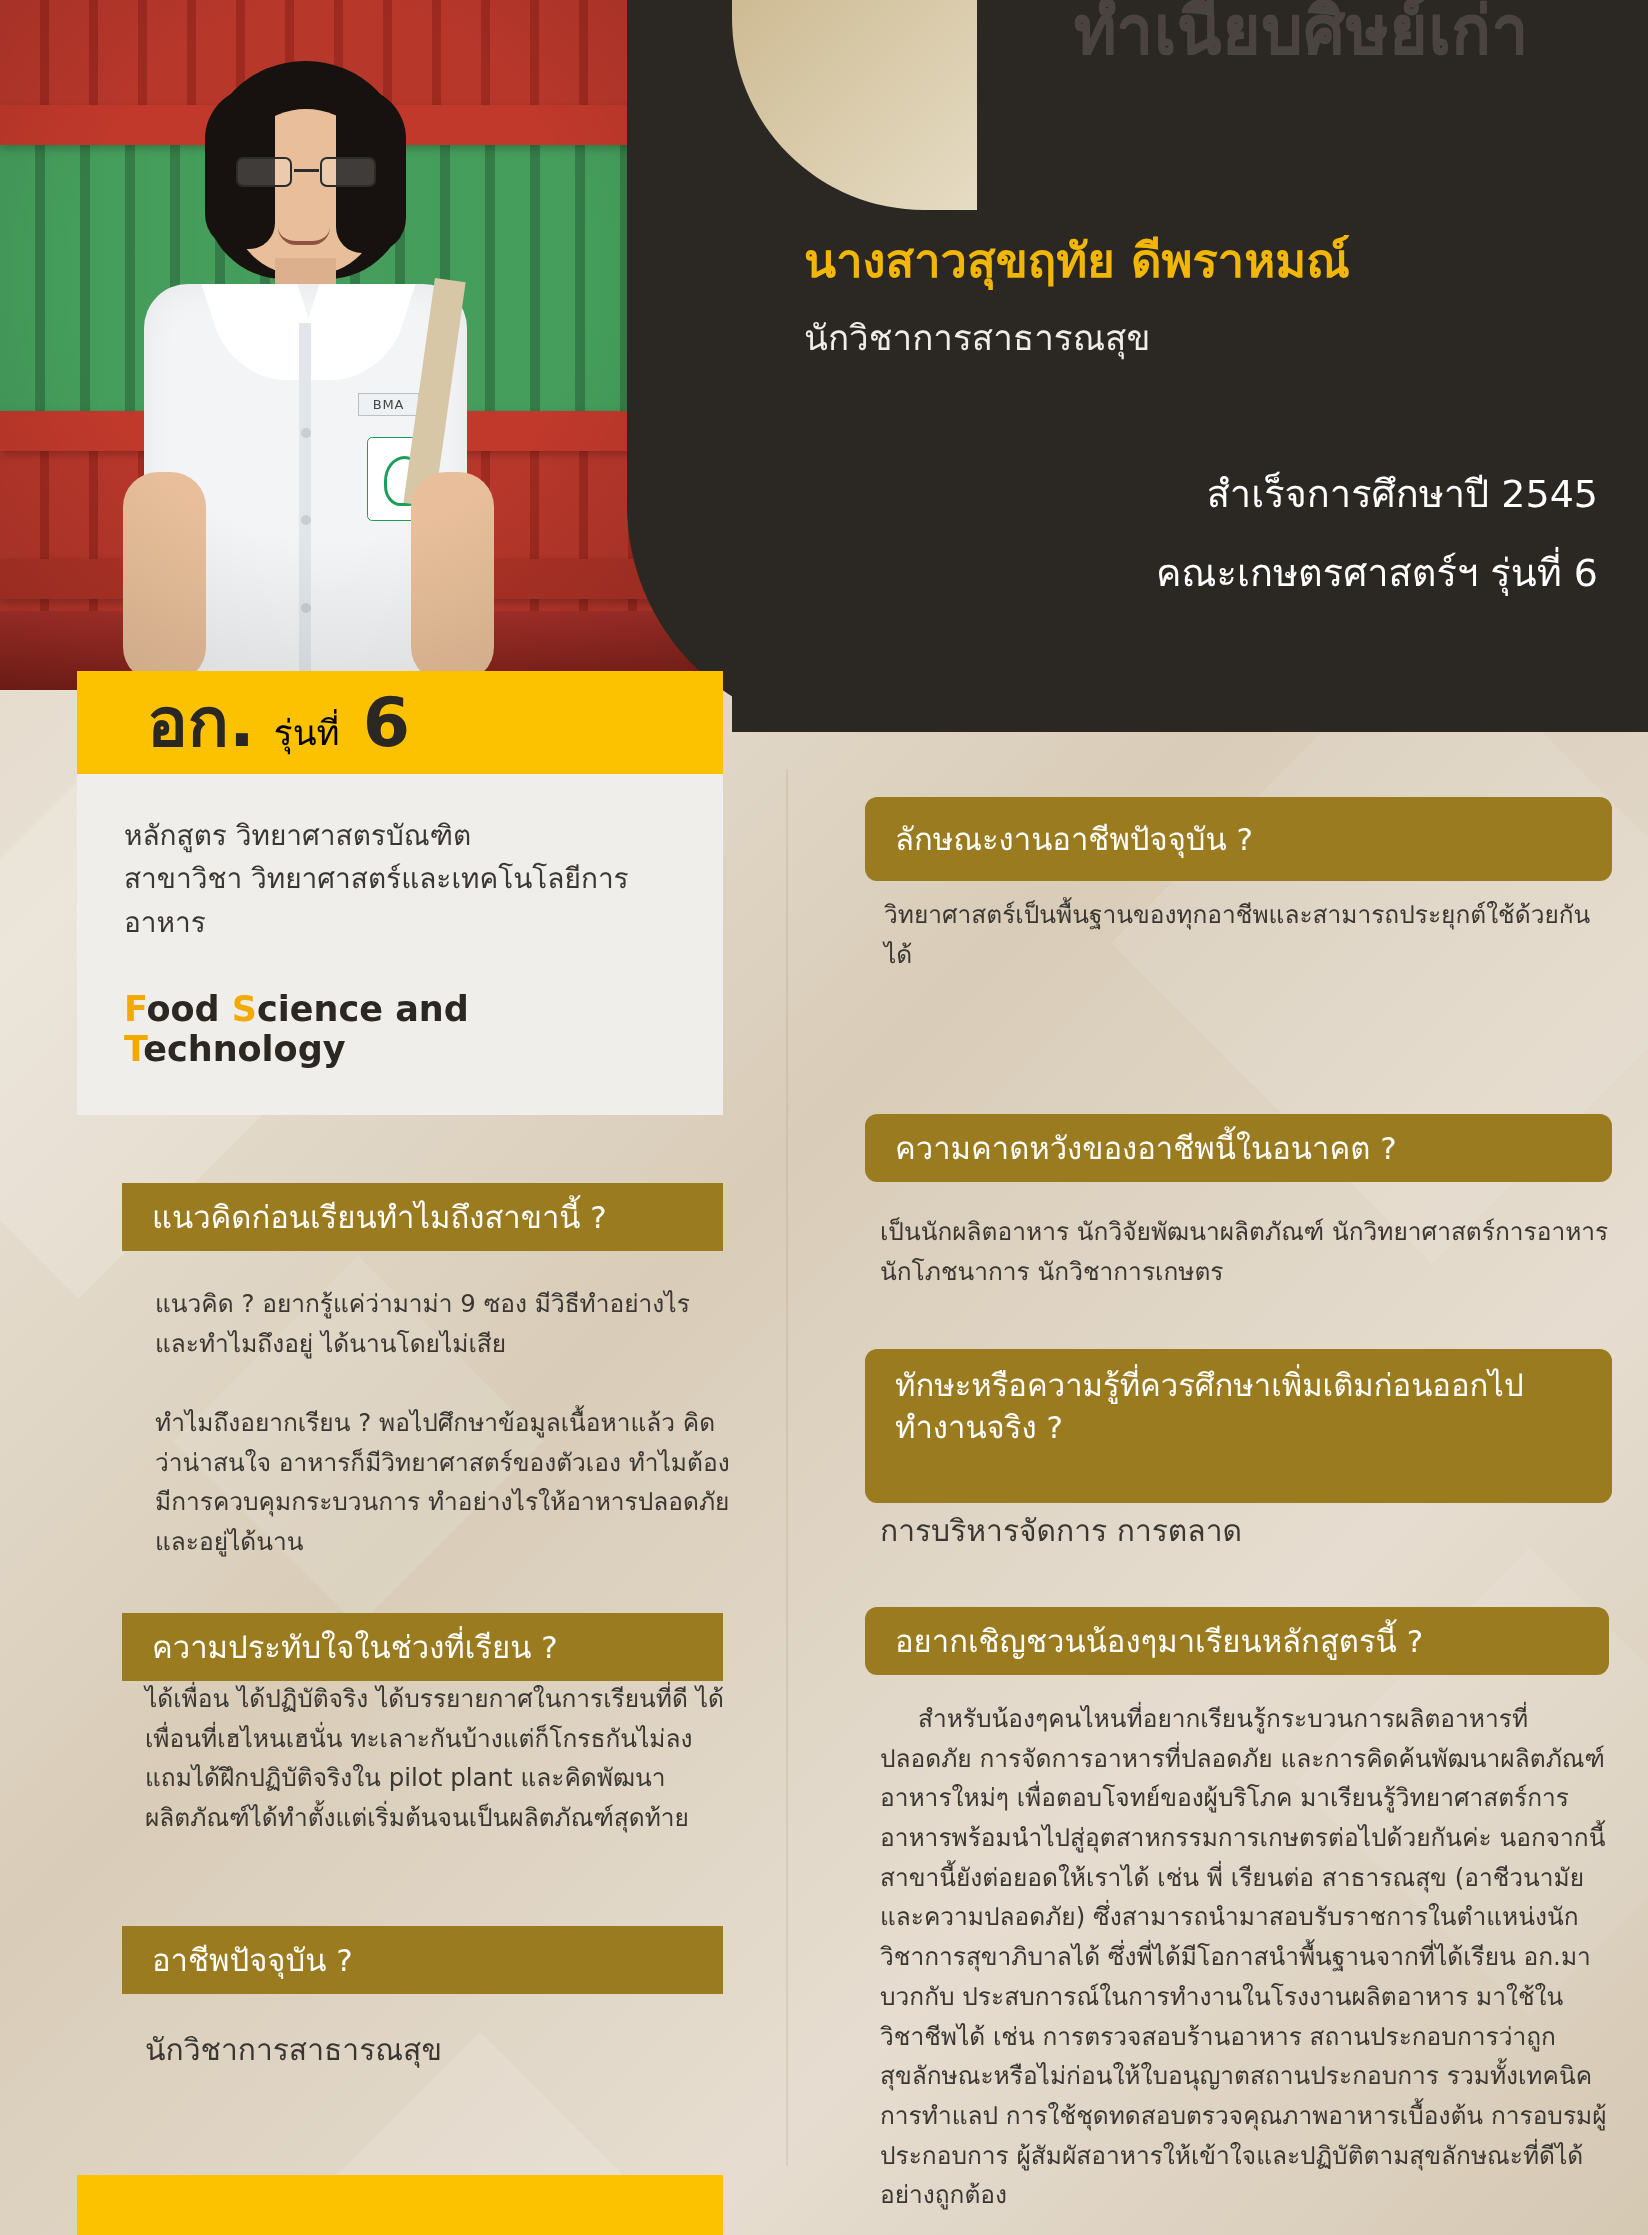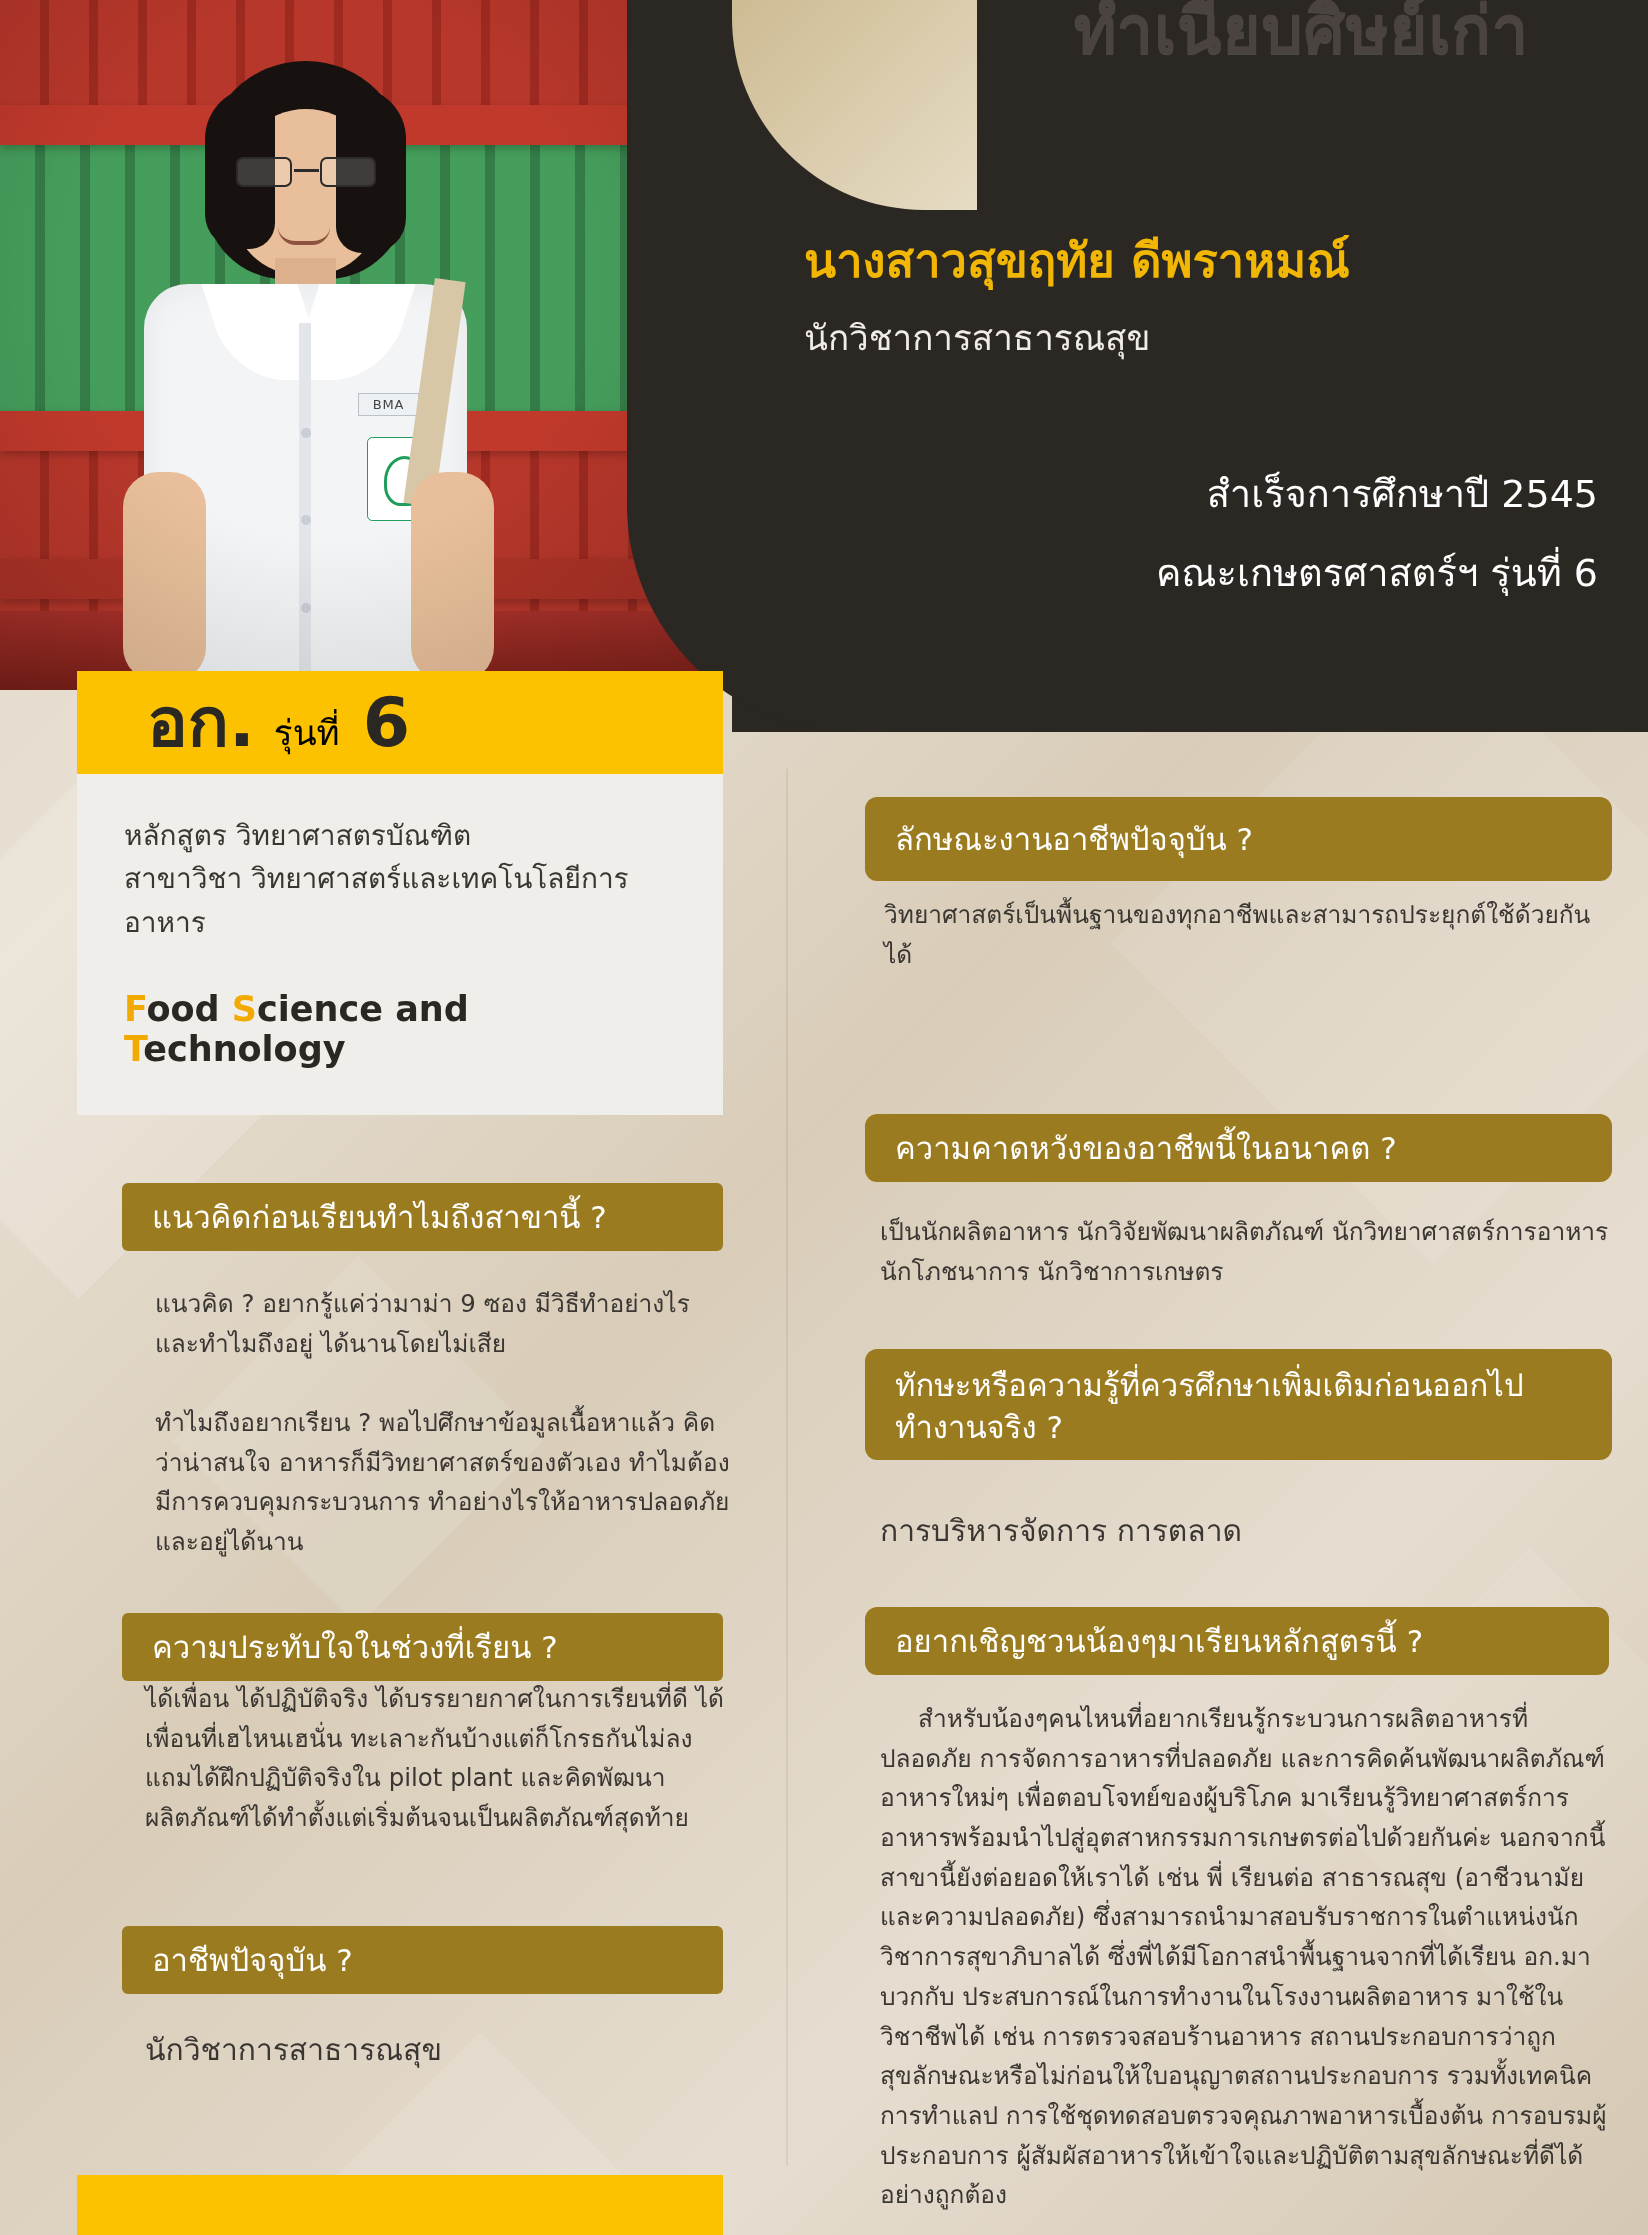--- a/index.html
+++ b/index.html
@@ -253,21 +253,21 @@
   .prog-card .eng .cap { color: #f2a900; }
 
   .q-head {
     position: absolute;
     background: #9a7b1f;
     color: #ffffff;
     font-size: 31px;
     display: flex;
     align-items: center;
     padding: 0 30px;
-    border-radius: 6px;
+    border-radius: 0;
   }
   .q-head.round { border-radius: 12.2px; }
   .answer {
     position: absolute;
     font-size: 24.5px;
     color: #3a3632;
     line-height: 1.62;
   }
   .answer.big { font-size: 30px; }
 
@@ -283,21 +283,21 @@
     left: 77px; top: 2175px; width: 646px; height: 61px;
     background: #fcc200;
   }
 
   
   #q-right-1 { left: 865px; top: 797px; width: 747px; height: 84px; }
   #a-right-1 { left: 884px; top: 895px; width: 725px; }
   #q-right-2 { left: 865px; top: 1114px; width: 747px; height: 68px; }
   #a-right-2 { left: 880px; top: 1212px; width: 742px; }
   #q-right-3 {
-    left: 865px; top: 1349px; width: 747px; height: 111px;
+    left: 865px; top: 1349px; width: 747px; height: 154px;
     align-items: flex-start; padding-top: 15.7px; line-height: 1.35; display: block;
     padding-left: 30px; padding-right: 30px;
   }
   #a-right-3 { left: 880px; top: 1507px; width: 725px; font-size: 30px; }
   #q-right-4 { left: 865px; top: 1607px; width: 744px; height: 68px; }
   #a-right-4 { left: 880px; top: 1699px; width: 738px; text-indent: 38px; }
 
   .divider-vert {
     position: absolute; left: 786px; top: 769px; width: 1.7px; height: 1397px;
     background: rgba(120,105,80,0.12);

